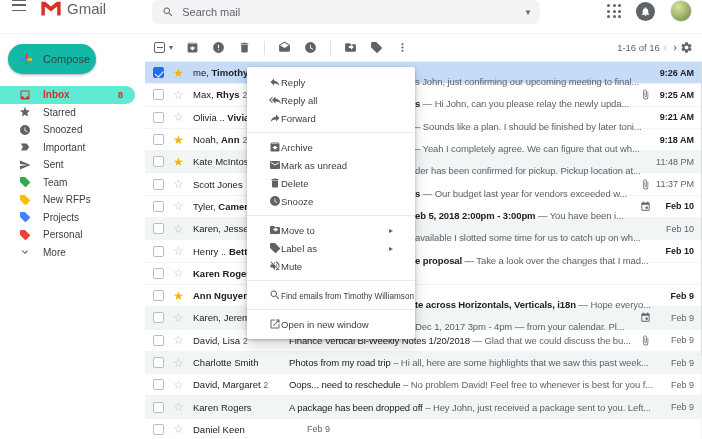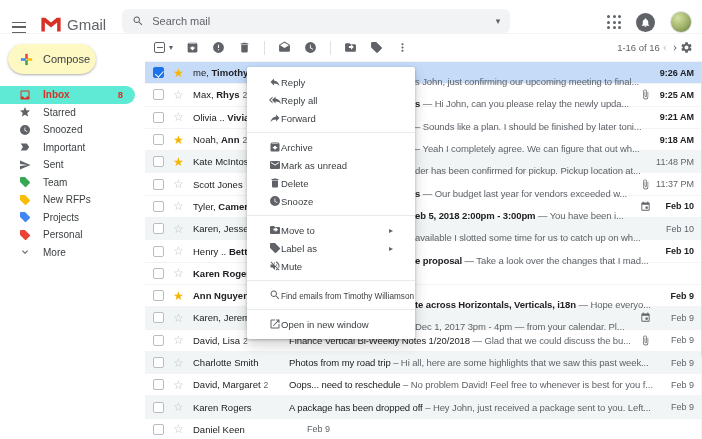--- a/index.html
+++ b/index.html
@@ -1,43 +1,43 @@
 <!DOCTYPE html>
 <html><head>
 <meta charset="utf-8">
 <style>
   * { box-sizing: border-box; margin: 0; padding: 0; }
   html,body { width:702px; height:439px; overflow:hidden; }
   body { font-family:"Liberation Sans", sans-serif; background:#fff; color:#202124; position:relative; }
 
   
-  .header { height:34px; display:flex; align-items:flex-end; padding:0 10px 0 12px; background:#fff; border-bottom:1px solid #f1f3f4; }
+  .header { height:34px; display:flex; align-items:flex-start; padding:0 10px 0 12px; background:#fff; border-bottom:1px solid #f1f3f4; }
   .burger { width:14px; height:11px; border-top:1.6px solid #5f6368; border-bottom:1.6px solid #5f6368; position:relative; cursor:pointer; }
   .burger::after { content:""; position:absolute; left:0; right:0; top:3.2px; height:1.6px; background:#5f6368; }
   .logo { display:flex; align-items:center; gap:5px; margin-left:14px; cursor:pointer; }
   .logo svg { width:22px; height:17px; }
   .logo-text { font-size:15px; color:#5f6368; }
-  .search { margin-left:16px; width:388px; height:24px; background:#f1f3f4; border-radius:6px; display:flex; align-items:center; padding:0 10px; gap:8px; color:#5f6368; }
+  .search { margin-left:46px; width:388px; height:24px; background:#f1f3f4; border-radius:6px; display:flex; align-items:center; padding:0 10px; gap:8px; color:#5f6368; }
   .search .sicon { width:12px; height:12px; color:#5f6368; }
   .search .ph { font-size:11px; color:#5f6368; flex:1; }
   .search .caret { font-size:9px; color:#5f6368; }
   .hdr-right { margin-left:auto; display:flex; align-items:center; gap:15px; }
   .grid9 { display:grid; grid-template-columns:repeat(3,3px); gap:2.5px; cursor:pointer; }
   .grid9 i { width:3px; height:3px; background:#5f6368; border-radius:50%; }
   .bellwrap { width:19px; height:19px; border-radius:50%; background:#5f6368; display:flex; align-items:center; justify-content:center; cursor:pointer; }
   .bellwrap svg { width:11px; height:11px; color:#fff; }
   .avatar { width:22px; height:22px; border-radius:50%; background:radial-gradient(circle at 35% 30%, #d7e3a0, #9db06a 55%, #5d7a3a); border:1px solid #e0e0e0; cursor:pointer; }
 
   
   .bodyrow { display:flex; height:406px; }
   .sidebar { width:145px; padding-top:10px; flex:none; }
   .main { flex:1; position:relative; border-right:1px solid #e8eaed; }
 
   
-  .compose { width:88px; height:30px; margin:0 0 12px 8px; border-radius:16px; background:#fef9c3; box-shadow:0 1px 2px rgba(60,64,67,.3), 0 1px 3px rgba(60,64,67,.15); display:flex; align-items:center; gap:9px; padding-left:11px; cursor:pointer; }
+  .compose { width:88px; height:30px; margin:0 0 12px 8px; border-radius:16px; background:#14b8a6; box-shadow:0 1px 2px rgba(60,64,67,.3), 0 1px 3px rgba(60,64,67,.15); display:flex; align-items:center; gap:9px; padding-left:11px; cursor:pointer; }
   .compose svg { width:15px; height:15px; }
   .compose span { font-size:11px; color:#3c4043; font-weight:500; }
   .nav-item { height:17.5px; display:flex; align-items:center; gap:12px; padding-left:19px; font-size:10px; color:#3c4043; margin-right:10px; border-radius:0 14px 14px 0; cursor:pointer; }
   .nav-item .nicon { width:12px; height:12px; flex:none; display:flex; }
   .nav-item .nicon svg { width:12px; height:12px; }
   .nav-item.active { background:#5eead4; color:#d93025; font-weight:bold; }
   .nav-item .ncount { margin-left:auto; padding-right:12px; font-size:9.5px; font-weight:bold; }
 
   
   .toolbar { height:28px; display:flex; align-items:center; padding:0 12px 0 9px; gap:13px; border-bottom:1px solid #f1f3f4; }

